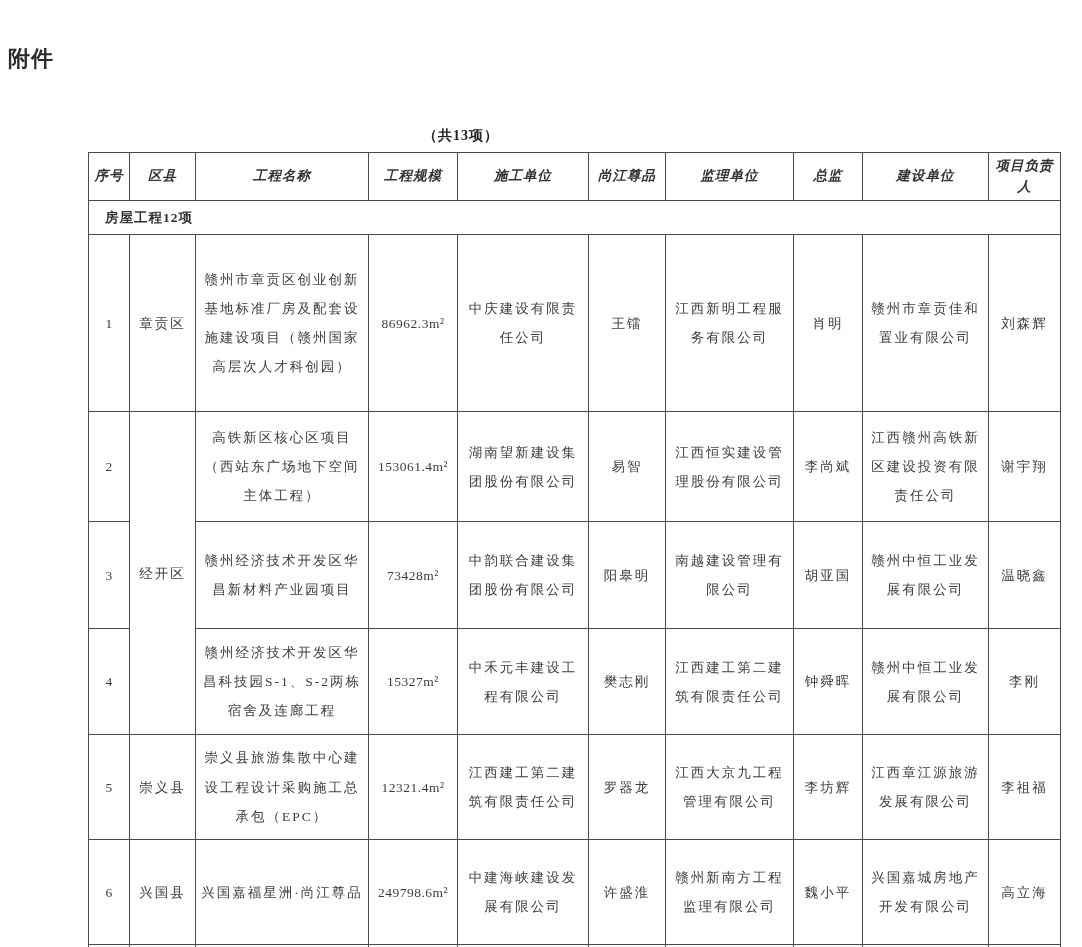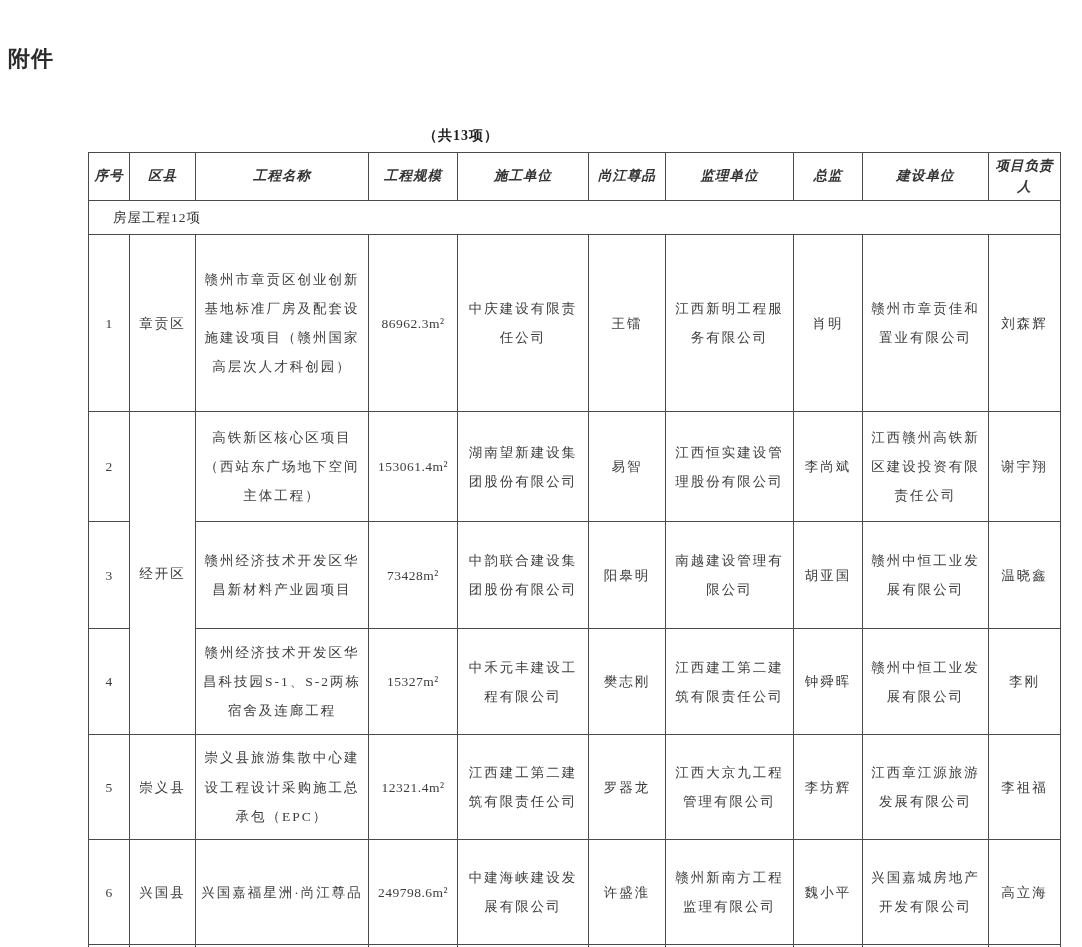--- a/index.html
+++ b/index.html
@@ -55,23 +55,23 @@
   tr.section-row  { height: 33px; }
   tr.row-1 { height: 177px; }
   tr.row-2 { height: 110px; }
   tr.row-3 { height: 107px; }
   tr.row-4 { height: 106px; }
   tr.row-5 { height: 105px; }
   tr.row-6 { height: 105px; }
   tr.row-partial { height: 40px; }
   td.section-cell {
     text-align: left;
-    font-weight: normal;
-    letter-spacing: 1px;
-    padding-left: 24px;
+    font-weight: bold;
+    letter-spacing: 1px;
+    padding-left: 16px;
     color: #333;
   }
   td.num-cell { letter-spacing: 0.5px; }
 </style>
 </head>
 <body>
 
 <div class="page">
 
   <div class="attachment-label">附件</div>

